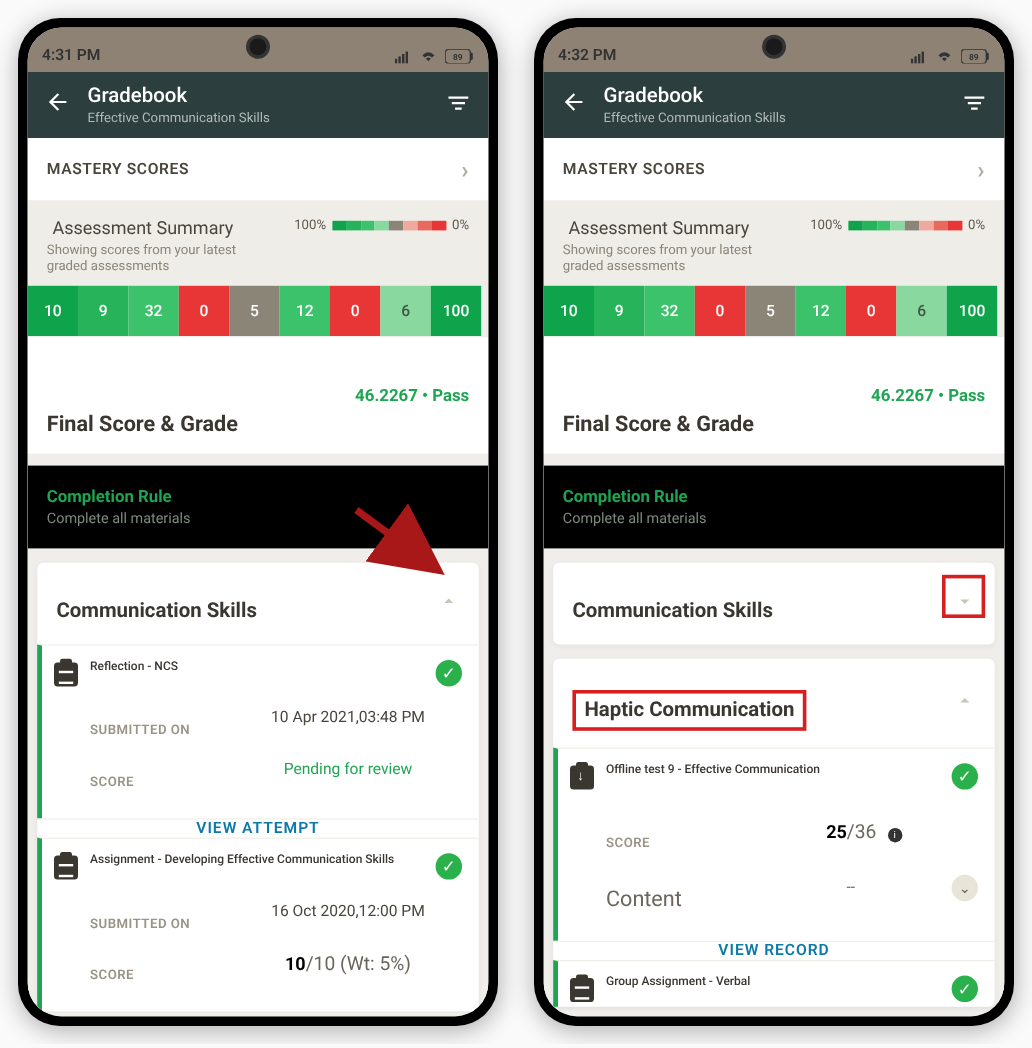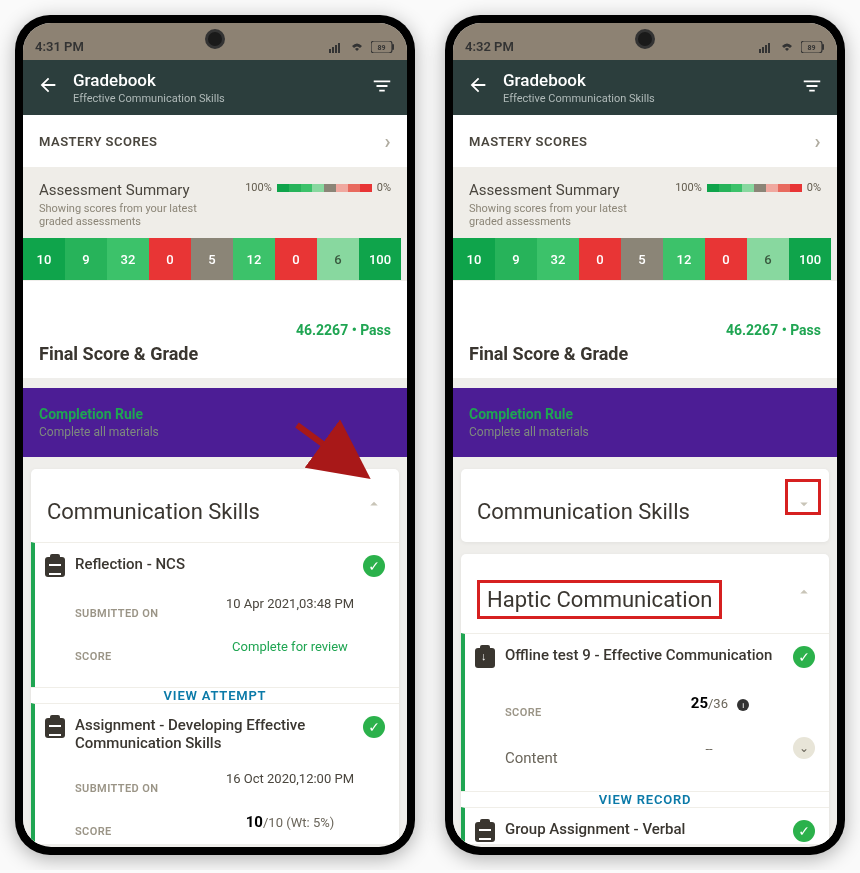--- a/index.html
+++ b/index.html
@@ -71,21 +71,21 @@
       justify-content: space-between;
       align-items: center;
       font-size: 13px;
       font-weight: 600;
       letter-spacing: 0.5px;
       color: #4a463e;
     }
     .chevron-right { color: #b0aca0; font-size: 20px; }
     .summary-block { background: #efede8; padding: 14px 16px 10px; }
     .summary-top { display: flex; justify-content: space-between; align-items: flex-start; gap:8px;}
-    .summary-title { font-size: 15px; color: #4a463e; }
+    .summary-title { font-size: 15px; color: #4a463e; text-align: center; }
     .summary-desc { font-size: 11px; color: #8b8577; margin-top: 3px; max-width: 160px; }
     .legend { display: flex; align-items: center; gap: 5px; font-size: 11px; color: #615b4d; }
     .legend-bar { display: flex; height: 8px; width: 95px; }
     .legend-bar span { flex: 1; }
     .score-strip { display: flex; overflow: hidden; }
     .score-cell {
       flex: 0 0 42px;
       height: 42px;
       display: flex;
       align-items: center;
@@ -97,31 +97,31 @@
     .final-score-row {
       background: #fff;
       padding: 14px 16px;
       display: flex;
       justify-content: space-between;
       align-items: center;
       margin-top: 1px;
     }
     .final-label { font-size: 18px; font-weight: 700; color: #3a3630; margin-top: 48px; }
     .final-value { font-size: 14px; font-weight: 700; color: #1fa552; }
-    .completion-block { background: #4c1d95; padding: 18px 16px; margin-top: 10px; }
+    .completion-block { background: #000000; padding: 18px 16px; margin-top: 10px; }
     .comp-title { font-size: 14px; font-weight: 700; color: #1fa552; }
     .comp-desc { font-size: 12px; color: #7e8a7e; margin-top: 3px; }
     .card { background: #fff; margin: 12px 8px 0; border-radius: 5px; box-shadow: 0 1px 4px rgba(0,0,0,0.06); }
     .card-header {
       padding: 18px 16px;
       display: flex;
       justify-content: space-between;
       align-items: center;
     }
-    .card-title { font-size: 22px; font-weight: 400; color: #3a3630; margin-top: 12px; }
+    .card-title { font-size: 17px; font-weight: 700; color: #3a3630; margin-top: 12px; }
     .chevron { color: #c9c5b8; font-size: 18px; }
     .list-item {
       border-top: 1px solid #f0eee8;
       border-left: 4px solid #1fa552;
       padding: 12px 14px 14px 10px;
     }
     .list-item-head { display: flex; align-items: flex-start; gap: 10px; }
     .clip-icon {
       width: 20px; height: 20px;
       background: #3a3630;
@@ -162,28 +162,28 @@
       width: 22px; height: 22px;
       background: #2bb14b;
       border-radius: 50%;
       display: flex;
       align-items: center;
       justify-content: center;
       color: #fff;
       font-size: 14px;
       flex-shrink: 0;
     }
-    .item-title { flex: 1; font-size: 15px; font-weight: 500; color: #3a3630; }
+    .item-title { flex: 1; font-size: 10px; font-weight: 500; color: #3a3630; }
     .item-meta { margin-left: 30px; margin-top: 10px; }
     .meta-row { display: flex; align-items: center; margin-bottom: 10px; }
     .meta-label { font-size: 11px; font-weight: 600; letter-spacing: 0.4px; color: #9a9486; width: 120px; margin-top: 20px; }
     .meta-value { font-size: 13px; color: #4a463e; flex: 1; text-align: center; }
     .meta-value.green { color: #1fa552; }
     .score-val { font-size: 15px; font-weight: 700; color: #000000; }
-    .score-total { font-size: 13px; color: #6b665b; }
+    .score-total { font-size: 16px; color: #6b665b; }
     .view-link {
       text-align: center;
       border-top: 1px solid #f0eee8;
       font-size: 13px;
       font-weight: 600;
       letter-spacing: 0.8px;
       color: #0b7aa8;
     }
     .info-dot { width: 12px; height: 12px; background: #333; border-radius: 50%; display:inline-flex; align-items:center; justify-content:center; color:#fff; font-size:8px; margin-left:6px;}
     .expand-circle { width:22px; height:22px; background:#e8e5d8; border-radius:50%; display:flex; align-items:center; justify-content:center; color:#6b665b; font-size:12px;}
@@ -302,21 +302,21 @@
             <div class="item-title">Reflection - NCS</div>
             <div class="check-badge">✓</div>
           </div>
           <div class="item-meta">
             <div class="meta-row">
               <span class="meta-label">SUBMITTED ON</span>
               <span class="meta-value">10 Apr 2021,03:48 PM</span>
             </div>
             <div class="meta-row">
               <span class="meta-label">SCORE</span>
-              <span class="meta-value green">Complete for review</span>
+              <span class="meta-value green">Pending for review</span>
             </div>
           </div>
         </div>
         <div class="view-link">VIEW ATTEMPT</div>
         <div class="list-item">
           <div class="list-item-head">
             <div class="clip-icon"></div>
             <div class="item-title">Assignment - Developing Effective Communication Skills</div>
             <div class="check-badge">✓</div>
           </div>
@@ -458,21 +458,21 @@
           </div>
           <div class="item-meta" style="margin-top:18px;">
             <div class="meta-row">
               <span class="meta-label">SCORE</span>
               <span class="meta-value">
                 <span class="score-val">25</span><span class="score-total">/36</span>
                 <span class="info-dot">i</span>
               </span>
             </div>
             <div class="meta-row" style="align-items:center;">
-              <span class="meta-label" style="font-weight:400; font-size:15px; color:#6b665b; letter-spacing:0;">Content</span>
+              <span class="meta-label" style="font-weight:400; font-size:18px; color:#6b665b; letter-spacing:0;">Content</span>
               <span class="meta-value" style="color:#6b665b;">--</span>
               <span class="expand-circle">⌄</span>
             </div>
           </div>
         </div>
         <div class="view-link">VIEW RECORD</div>
         <div class="list-item" style="padding-bottom:4px;">
           <div class="list-item-head">
             <div class="clip-icon"></div>
             <div class="item-title">Group Assignment - Verbal</div>

